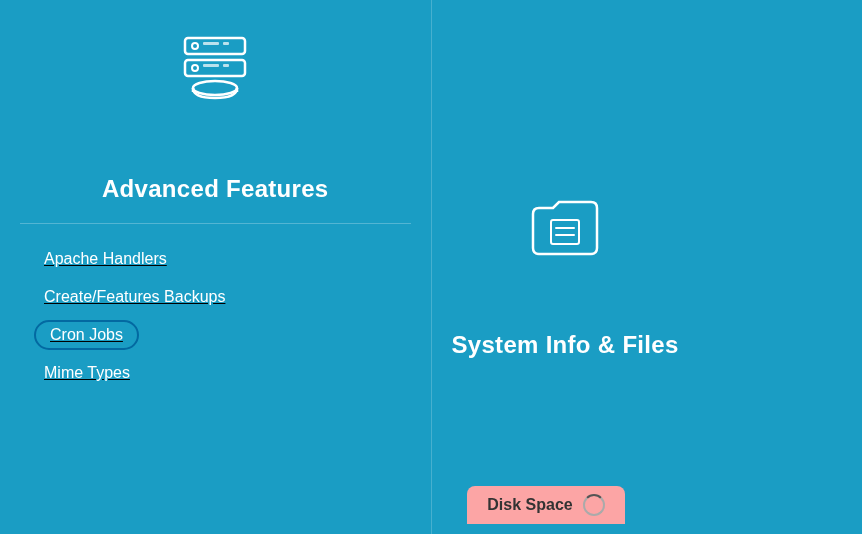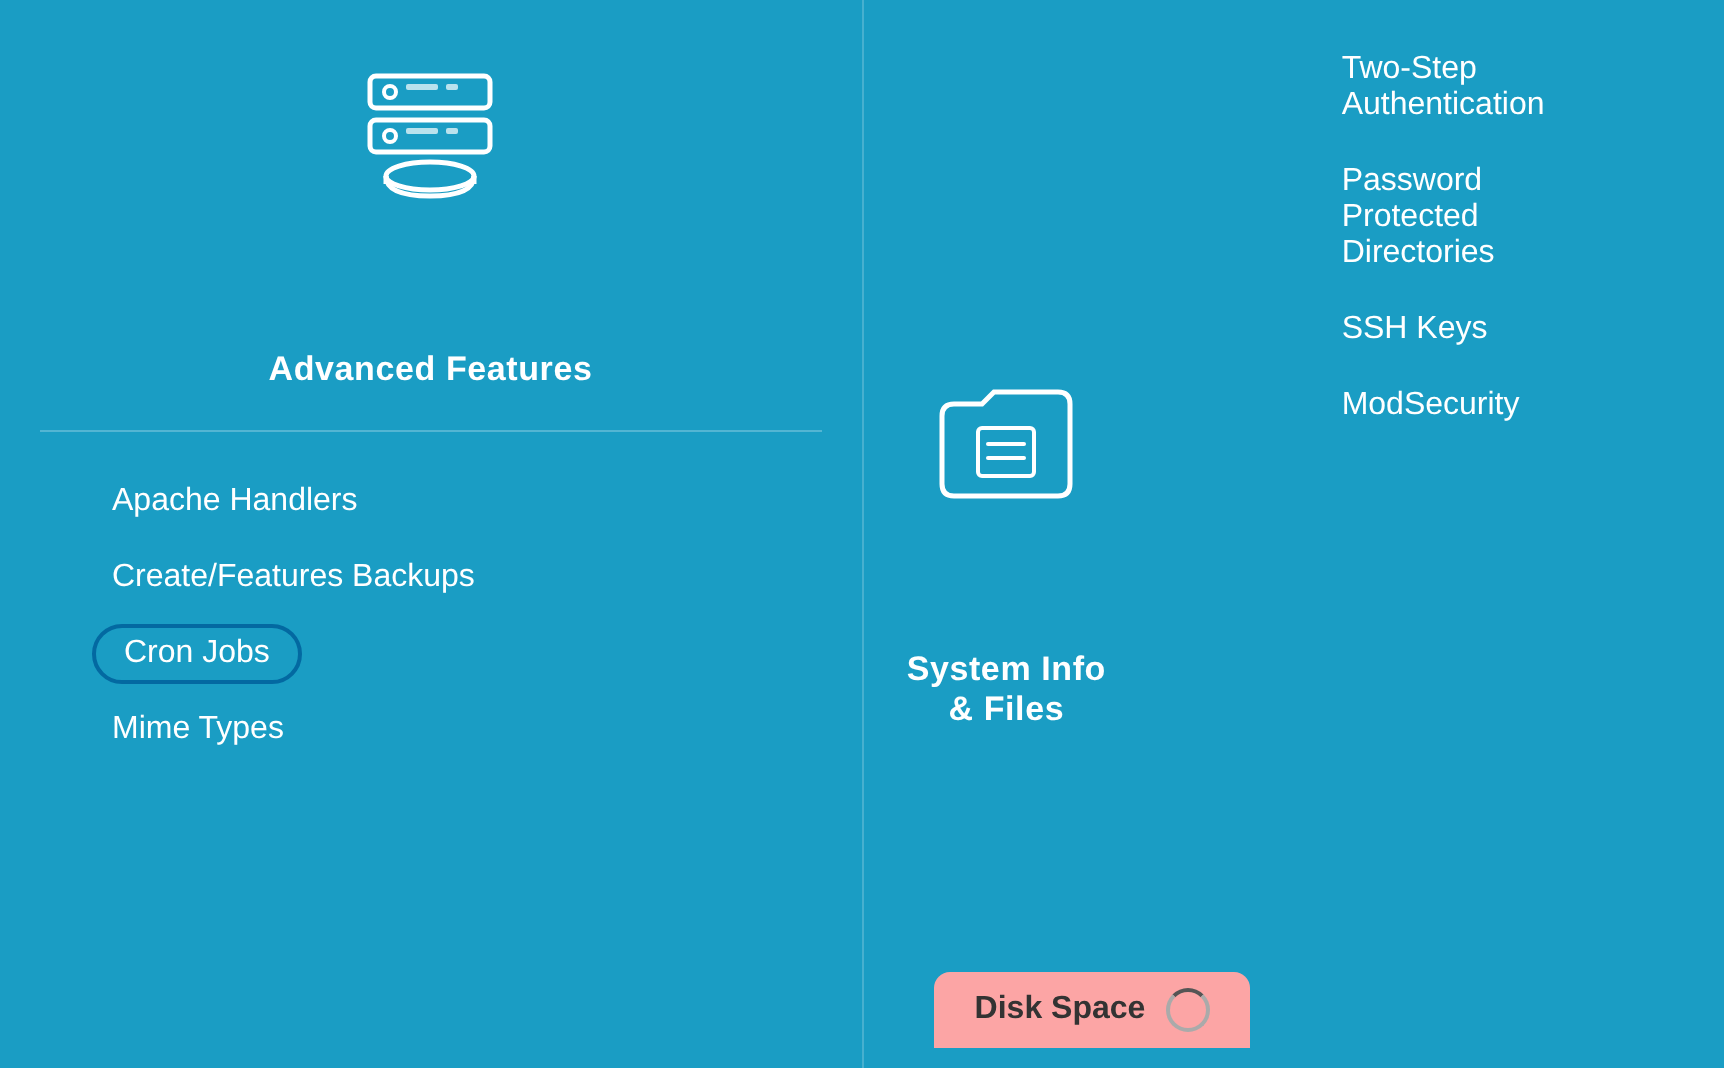--- a/index.html
+++ b/index.html
@@ -41,38 +41,39 @@
     }
 
     .icon-section svg {
       width: 80px;
       height: 80px;
       margin-bottom: 18px;
     }
 
     .section-title {
       color: #ffffff;
-      font-size: 17px;
+      font-size: 24px;
       font-weight: 600;
       letter-spacing: 0.3px;
       text-align: center;
       margin-top: 47px;
     }
 
     .divider {
       height: 1px;
       background: rgba(255,255,255,0.25);
       margin: 0 20px;
     }
 
     .links-section {
-      padding: 20px 46px;
+      padding: 20px 34px;
       display: flex;
       flex-direction: column;
       gap: 8px;
+      text-decoration: underline;
     }
 
     .nav-link {
       color: #ffffff;
       font-size: 16px;
       font-weight: 400;
       cursor: pointer;
       padding: 6px 10px;
       border-radius: 20px;
       display: inline-block;
@@ -167,26 +168,20 @@
 
         <rect x="26" y="34" width="28" height="24" rx="2" stroke="white" stroke-width="2" fill="none"></rect>
         <line x1="31" y1="42" x2="49" y2="42" stroke="white" stroke-width="2" stroke-linecap="round"></line>
         <line x1="31" y1="49" x2="49" y2="49" stroke="white" stroke-width="2" stroke-linecap="round"></line>
       </svg>
       <span class="section-title">System Info &amp; Files</span>
     </div>
 
     <div class="divider"></div>
 
-    <div class="links-section">
-    <a class="nav-link">Two-Step Authentication</a>
-        <a class="nav-link">Password Protected Directories</a>
-        <a class="nav-link">SSH Keys</a>
-        <a class="nav-link">ModSecurity</a>
-      </div>
   </div>
 
 </div>
 
 <div class="bottom-area">
   <div class="disk-space-widget">
     <span class="disk-space-label">Disk Space</span>
     <div class="disk-spinner-icon"></div>
   </div>
 </div>

